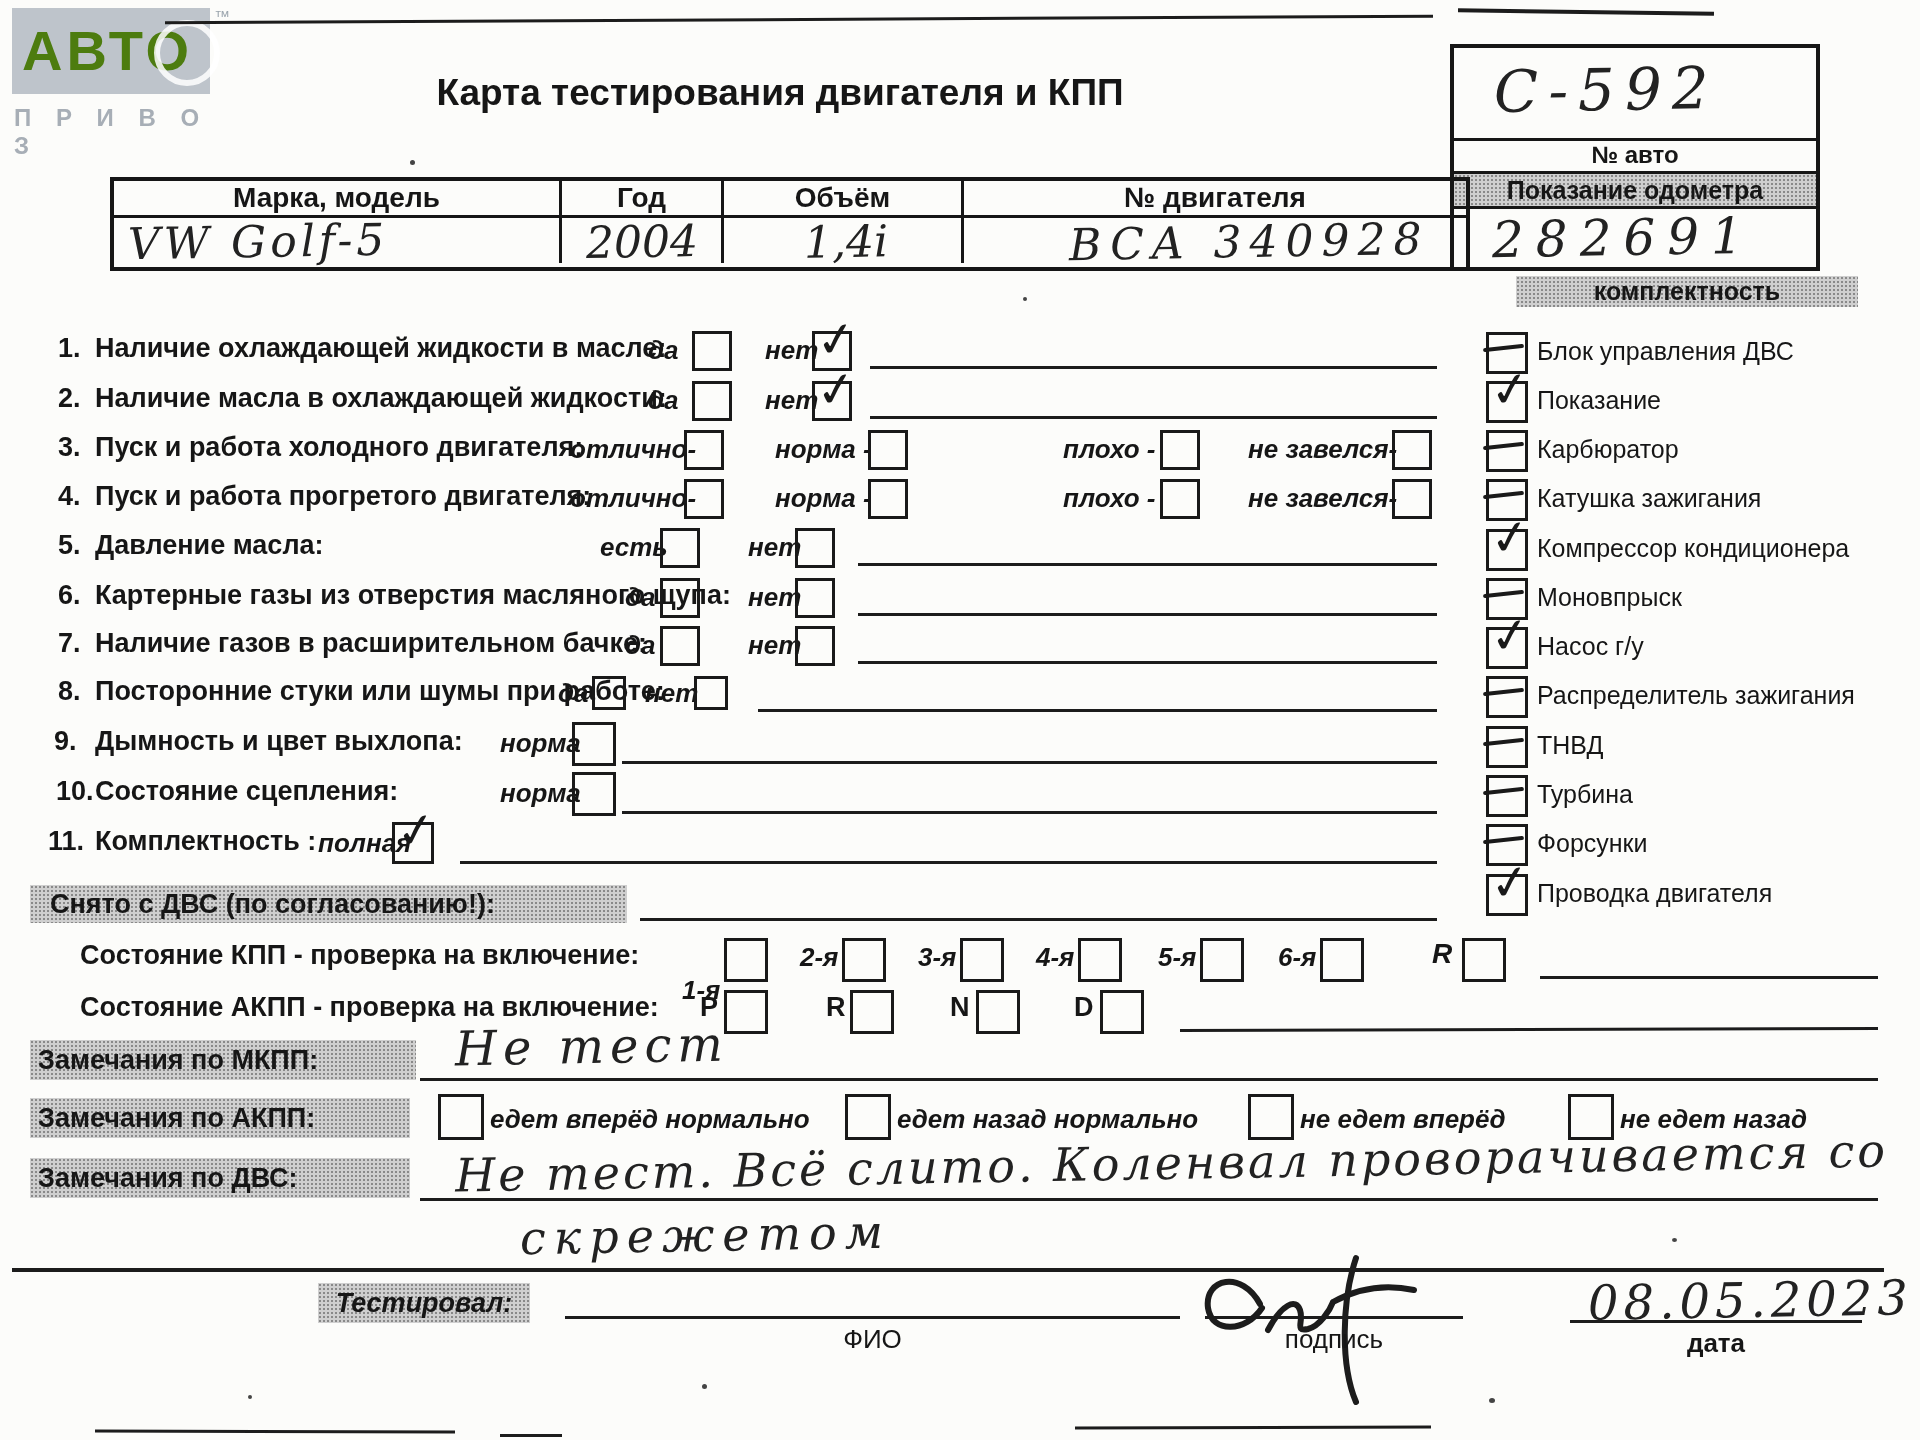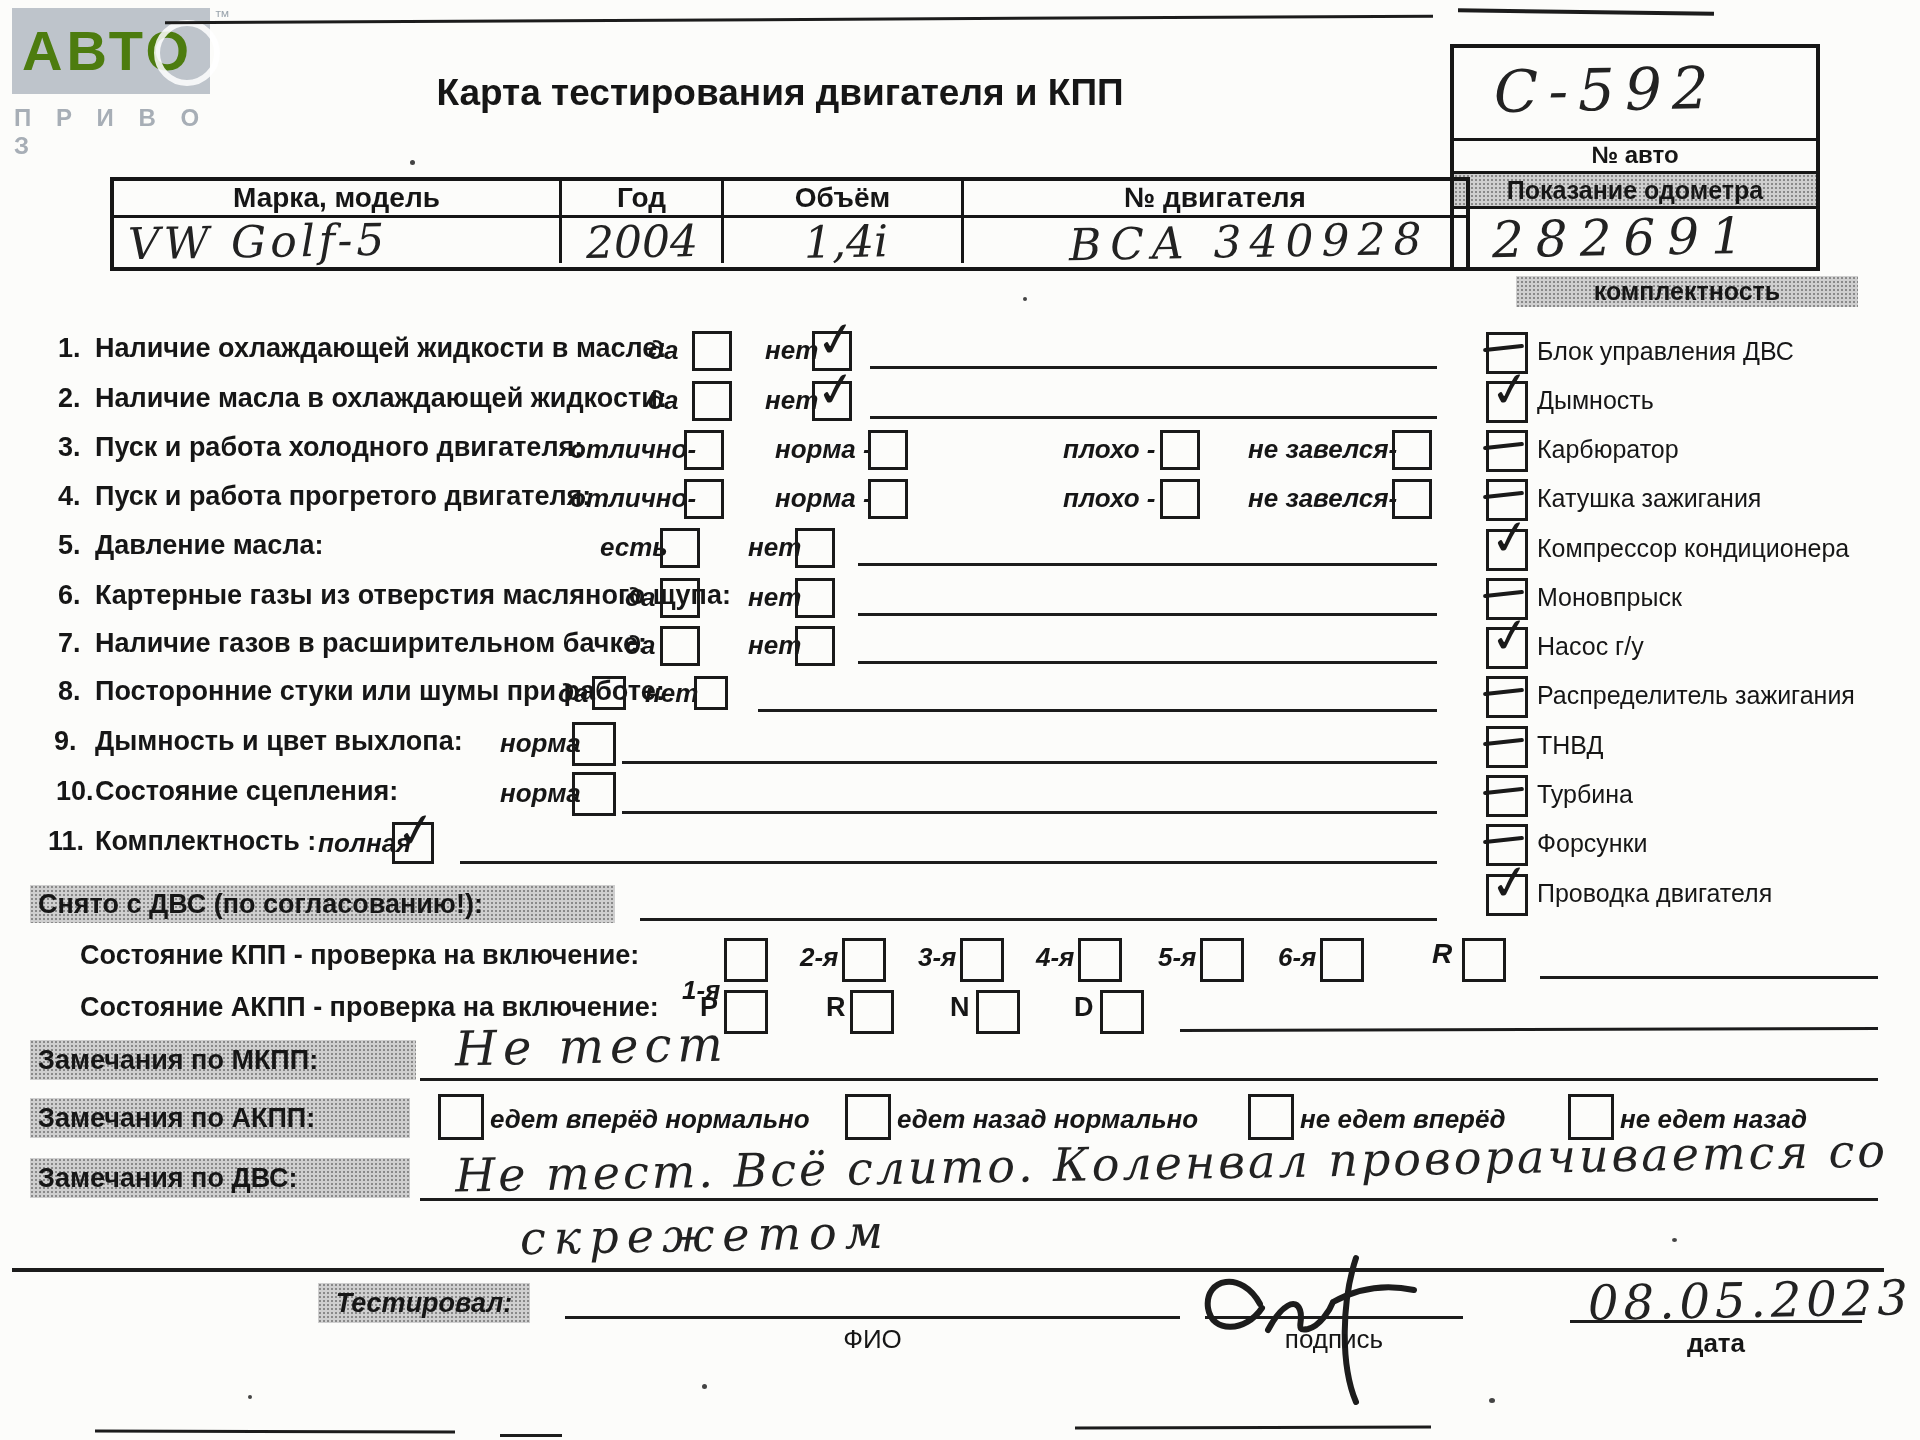--- a/index.html
+++ b/index.html
@@ -194,21 +194,21 @@
     <span class="cb cb36" style="left:392px;top:-4px;" data-m="check"></span>
     <span class="ln" style="left:460px;top:35px;width:977px;"></span>
   </div>
 
   <div class="bar" style="left:1516px;top:276px;width:342px;height:31px;justify-content:center;font-size:25px;">
     <span>комплектность</span>
   </div>
   <span class="cb cb36" style="left:1486px;top:332px;" data-m="dash"></span>
   <span class="eq-lab" style="left:1537px;top:337px;">Блок управления ДВС</span>
   <span class="cb cb36" style="left:1486px;top:381px;" data-m="check"></span>
-  <span class="eq-lab" style="left:1537px;top:386px;">Дымность</span>
+  <span class="eq-lab" style="left:1537px;top:386px;">Показание</span>
   <span class="cb cb36" style="left:1486px;top:430px;" data-m="dash"></span>
   <span class="eq-lab" style="left:1537px;top:435px;">Карбюратор</span>
   <span class="cb cb36" style="left:1486px;top:479px;" data-m="dash"></span>
   <span class="eq-lab" style="left:1537px;top:484px;">Катушка зажигания</span>
   <span class="cb cb36" style="left:1486px;top:529px;" data-m="check"></span>
   <span class="eq-lab" style="left:1537px;top:534px;">Компрессор кондиционера</span>
   <span class="cb cb36" style="left:1486px;top:578px;" data-m="dash"></span>
   <span class="eq-lab" style="left:1537px;top:583px;">Моновпрыск</span>
   <span class="cb cb36" style="left:1486px;top:627px;" data-m="check"></span>
   <span class="eq-lab" style="left:1537px;top:632px;">Насос г/у</span>
@@ -216,21 +216,21 @@
   <span class="eq-lab" style="left:1537px;top:681px;">Распределитель зажигания</span>
   <span class="cb cb36" style="left:1486px;top:726px;" data-m="dash"></span>
   <span class="eq-lab" style="left:1537px;top:731px;">ТНВД</span>
   <span class="cb cb36" style="left:1486px;top:775px;" data-m="dash"></span>
   <span class="eq-lab" style="left:1537px;top:780px;">Турбина</span>
   <span class="cb cb36" style="left:1486px;top:824px;" data-m="dash"></span>
   <span class="eq-lab" style="left:1537px;top:829px;">Форсунки</span>
   <span class="cb cb36" style="left:1486px;top:874px;" data-m="check"></span>
   <span class="eq-lab" style="left:1537px;top:879px;">Проводка двигателя</span>
 
-  <div class="bar" style="left:30px;top:885px;width:577px;height:38px;padding-left:8px;">
+  <div class="bar" style="left:30px;top:885px;width:577px;height:38px;padding-left:20px;">
     <span>Снято с ДВС (по согласованию!):</span>
   </div>
   <span class="ln" style="left:640px;top:918px;width:797px;"></span>
 
   <div class="abs" style="left:0;top:940px;width:1920px;height:44px;">
     <span class="lab" style="left:80px;font-weight:normal;">
       <b>Состояние КПП</b><span style="font-weight:bold;"> - проверка на включение:</span>
     </span>
     <span class="gear-lab" style="left:682px;top:12px;margin-top:23px;">1-я</span>
     <span class="cb cb38" style="left:724px;top:-2px;"></span>

